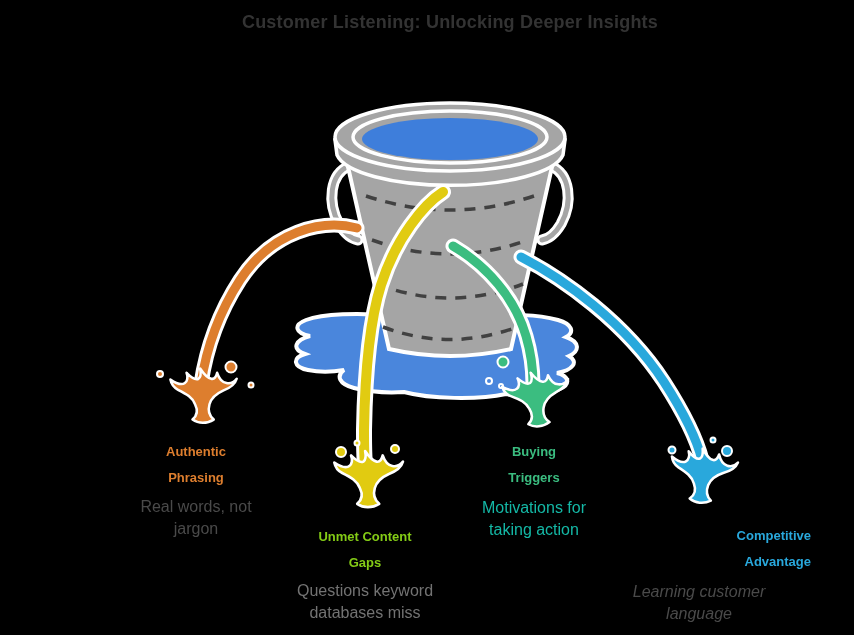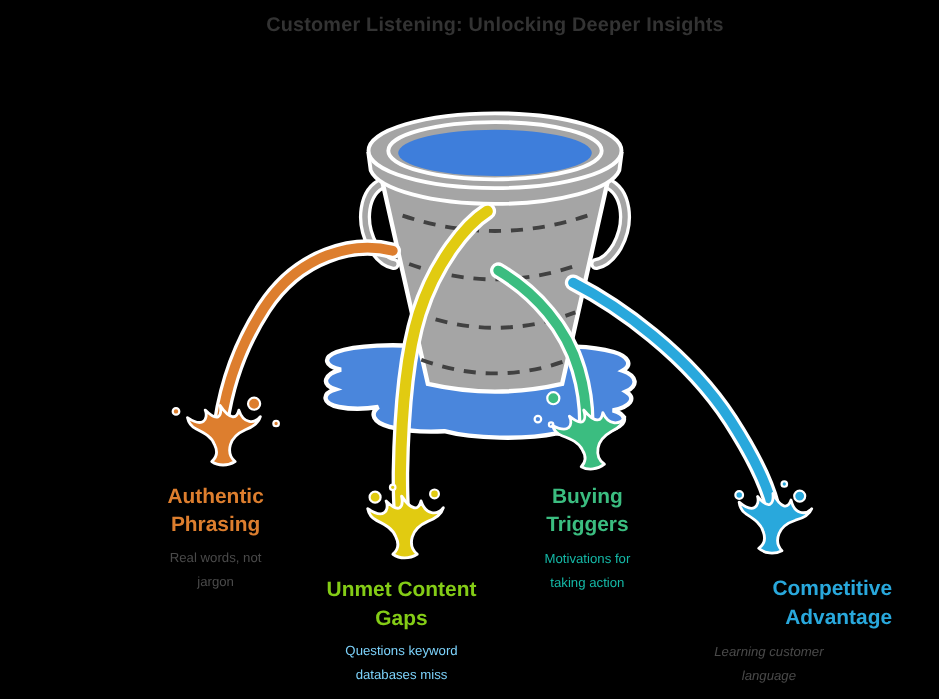--- a/index.html
+++ b/index.html
@@ -8,22 +8,22 @@
     background:#000;
     font-family:"Liberation Sans",sans-serif;
   }
   .stage{position:absolute;left:0;top:0;width:854px;height:635px;}
   .title{
     position:absolute;top:10px;left:23px;width:854px;
     text-align:center;font-weight:700;font-size:18px;line-height:24px;
     letter-spacing:.2px;
   }
   .lbl{position:absolute;width:224px;text-align:center;white-space:pre-line;}
-  .lbl-heading{font-weight:700;font-size:19px;line-height:26px;}
-  .lbl-desc{font-size:12px;line-height:22px;}
+  .lbl-heading{font-weight:700;font-size:13px;line-height:26px;}
+  .lbl-desc{font-size:16px;line-height:22px;}
   #lbl-heading-0{left:84px;top:439px;}
   #lbl-desc-0{left:84px;top:496px;}
   #lbl-heading-1{left:253px;top:524px;}
   #lbl-desc-1{left:253px;top:580px;}
   #lbl-heading-2{left:422px;top:439px;}
   #lbl-desc-2{left:422px;top:497px;}
   #lbl-heading-3{left:587px;top:523px;}
   #lbl-desc-3{left:587px;top:581px;}
 </style>
 </head>
@@ -112,21 +112,21 @@
 
 <div class="title" style="color: rgb(51, 51, 51);">Customer Listening: Unlocking Deeper Insights</div>
 
 <div class="lbl lbl-heading" id="lbl-heading-0" style="color: rgb(221, 126, 46);">Authentic
 Phrasing</div>
 <div class="lbl lbl-desc" id="lbl-desc-0" style="color: rgb(74, 74, 74);">Real words, not
 jargon</div>
 
 <div class="lbl lbl-heading" id="lbl-heading-1" style="color: #84cc16;">Unmet Content
 Gaps</div>
-<div class="lbl lbl-desc" id="lbl-desc-1" style="color: #7dd3fc;">Questions keyword
+<div class="lbl lbl-desc" id="lbl-desc-1" style="color: #737373;">Questions keyword
 databases miss</div>
 
 <div class="lbl lbl-heading" id="lbl-heading-2" style="color: rgb(59, 189, 128);">Buying
 Triggers</div>
 <div class="lbl lbl-desc" id="lbl-desc-2" style="color: #14b8a6;">Motivations for
 taking action</div>
 
 <div class="lbl lbl-heading" id="lbl-heading-3" style="color: rgb(41, 168, 220); text-align: right;">Competitive
 Advantage</div>
 <div class="lbl lbl-desc" id="lbl-desc-3" style="color: rgb(74, 74, 74); font-style: italic;">Learning customer

